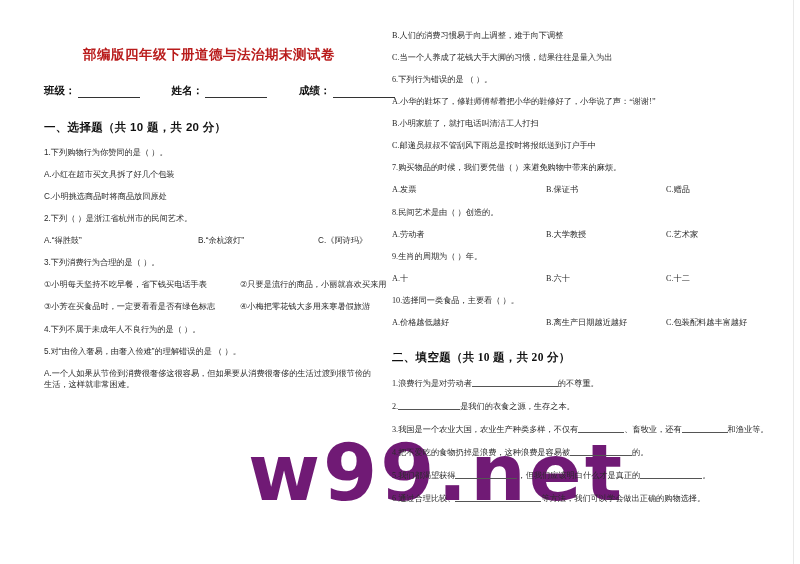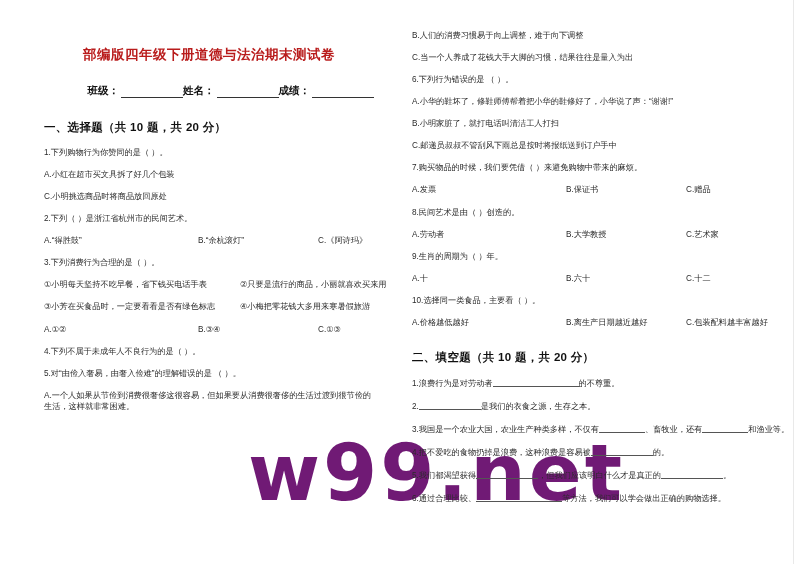--- a/index.html
+++ b/index.html
@@ -53,40 +53,42 @@
   }
   .col {
     position: absolute;
     top: 30px;
   }
   .col-left {
     left: 44px;
     width: 330px;
   }
   .col-right {
-    left: 412px;
+    left: 392px;
     width: 348px;
+    font-family: Liberation Serif, serif;
   }
 
   .doc-title {
     text-align: center;
     font-size: 13.5px;
     font-weight: bold;
     color: #b91c1c;
     margin: 16px 0 0 0;
     letter-spacing: 0.5px;
   }
   .meta-row {
     display: flex;
-    justify-content: flex-end;
+    justify-content: flex-start;
     align-items: flex-end;
     margin-top: 20px;
     font-size: 10.5px;
     font-weight: bold;
     color: #111;
+    gap: 32px;
   }
   .meta-item {
     display: flex;
     align-items: flex-end;
     white-space: nowrap;
   }
   .meta-label { margin-right: 2px; }
   .meta-blank {
     display: inline-block;
     border-bottom: 1px solid #333;
@@ -196,25 +198,20 @@
 
       <div class="q">3.下列消费行为合理的是（      ）。</div>
       <div class="items">
         <span class="item-l">①小明每天坚持不吃早餐，省下钱买电话手表</span>
         <span class="item-r">②只要是流行的商品，小丽就喜欢买来用</span>
       </div>
       <div class="items">
         <span class="item-l">③小芳在买食品时，一定要看看是否有绿色标志</span>
         <span class="item-r">④小梅把零花钱大多用来寒暑假旅游</span>
       </div>
-      <div class="opts">
-        <span class="opt-a">A.①②</span>
-        <span class="opt-b">B.③④</span>
-        <span class="opt-c">C.①③</span>
-      </div>
 
       <div class="q">4.下列不属于未成年人不良行为的是（      ）。</div>
 
       <div class="q">5.对“由俭入奢易，由奢入俭难”的理解错误的是 （      ）。</div>
       <div class="q wrap">A.一个人如果从节俭到消费很奢侈这很容易，但如果要从消费很奢侈的生活过渡到很节俭的生活，这样就非常困难。</div>
 
     </div>
 
     <div class="col col-right">
 

